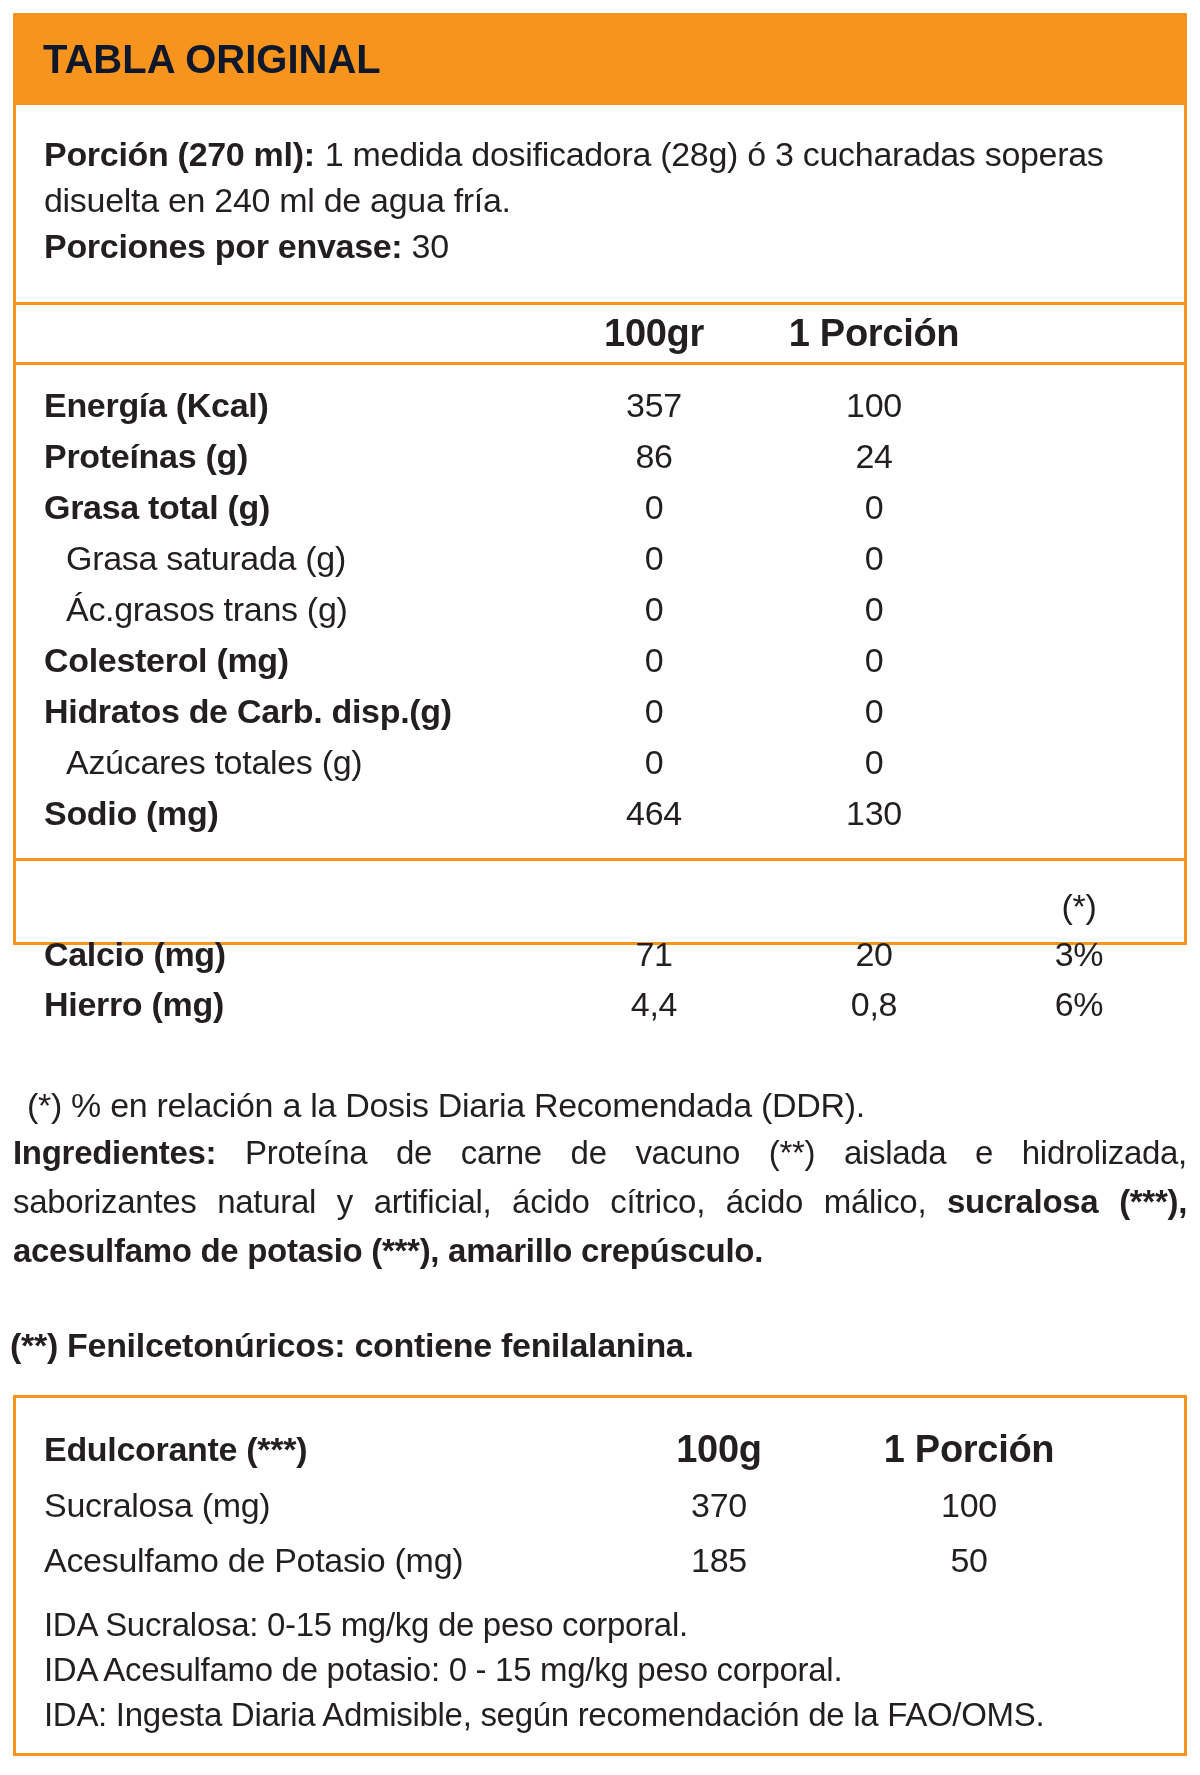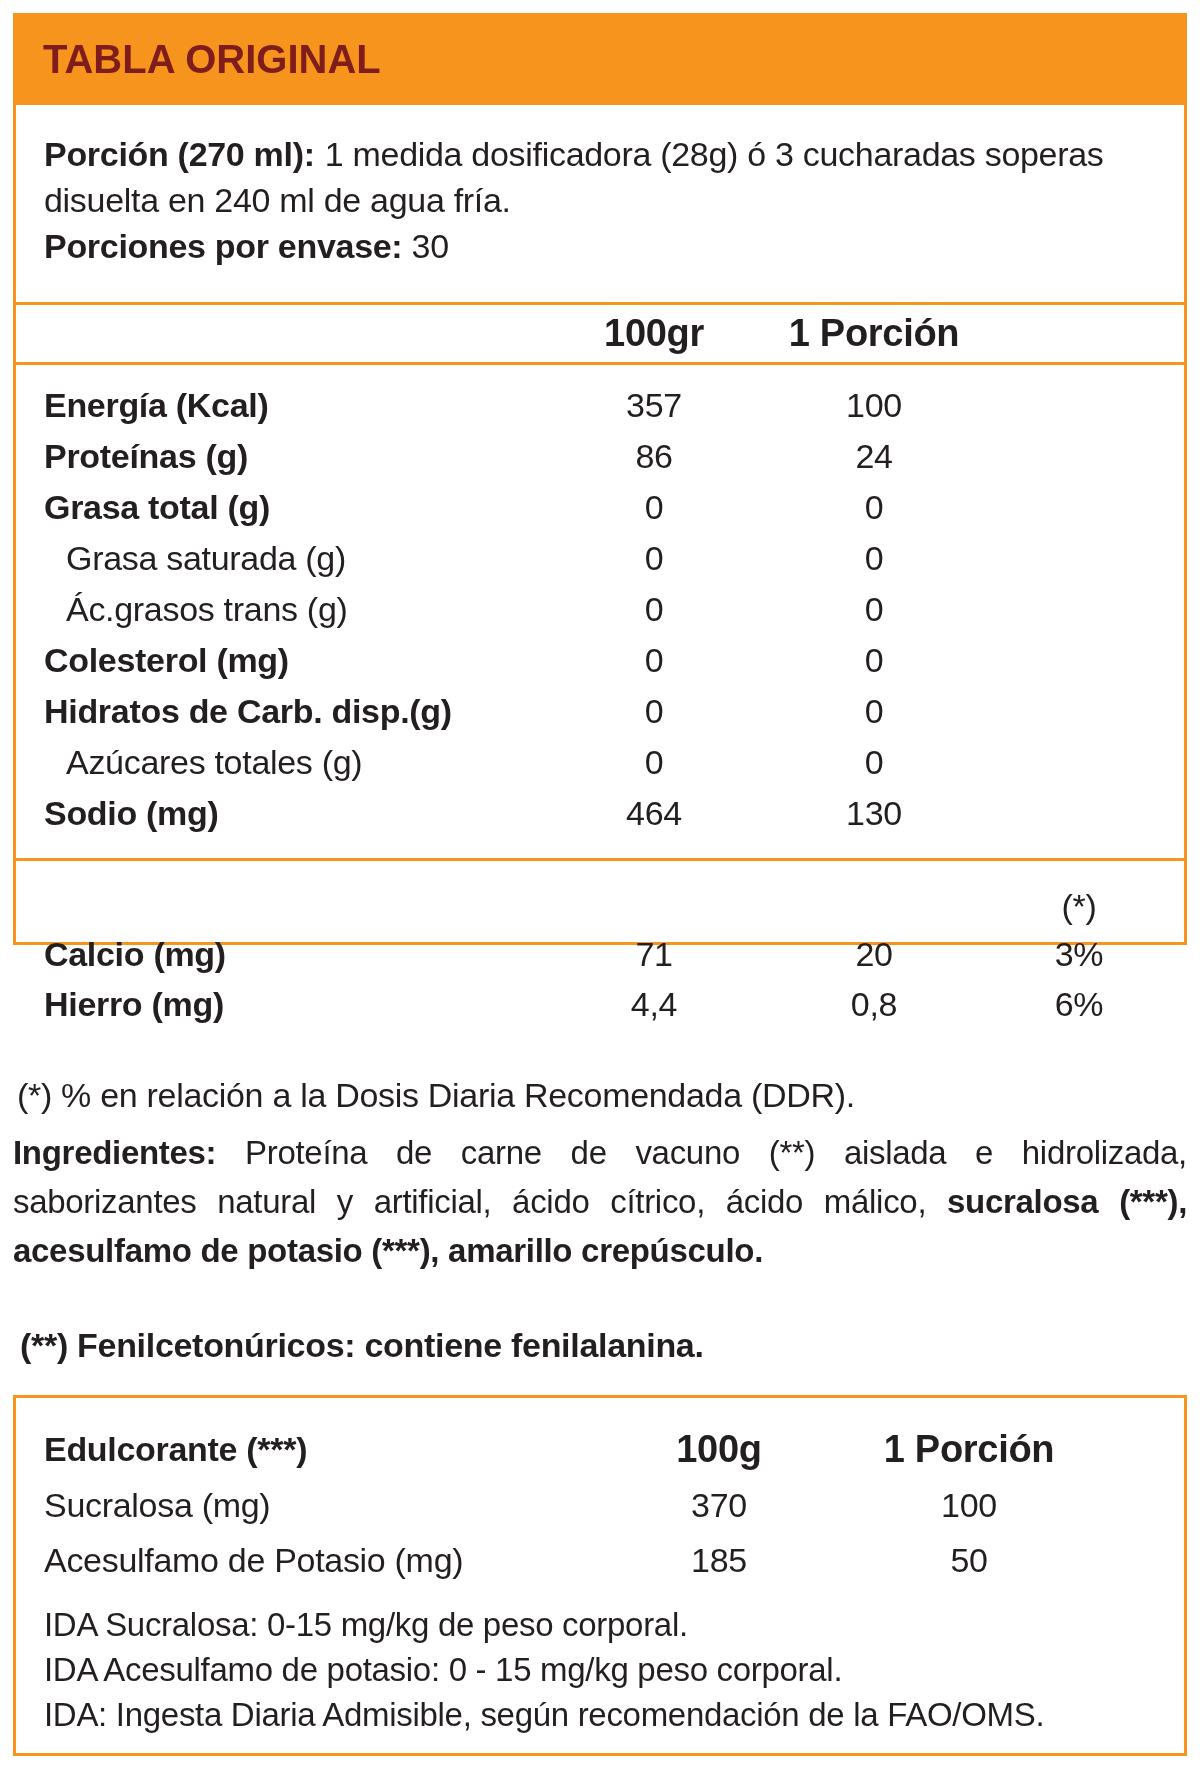--- a/index.html
+++ b/index.html
@@ -11,21 +11,21 @@
     letter-spacing:-0.3px;
     position:relative;
   }
   .band{
     position:absolute;left:13px;top:13px;width:1174px;height:92px;
     background:#F7941D;
     display:flex;align-items:center;
     padding-left:30px;box-sizing:border-box;
   }
   .band .title{
-    color:#7f1d1d;font-size:40px;font-weight:bold;letter-spacing:0px;
+    color:#0f172a;font-size:40px;font-weight:bold;letter-spacing:0px;
   }
   .table1{
     position:absolute;left:13px;top:105px;width:1174px;height:840px;
     border:3px solid #F7941D;border-top:none;
     box-sizing:border-box;
   }
   .secA{height:197px;box-sizing:border-box;padding:26px 30px 0 28px;}
   .secA p{margin:0;font-size:34px;line-height:46px;}
   .secA .blb{font-weight:bold;}
   .secA .sp{margin-right:10px;}
@@ -35,29 +35,29 @@
   .secD{box-sizing:border-box;border-top:3px solid #F7941D;padding-top:22px;}
   .row{display:grid;grid-template-columns:528px 220px 220px 190px 1fr;align-items:center;height:51px;}
   .secD .row{height:50px;}
   .starrow{display:grid;grid-template-columns:528px 220px 220px 190px 1fr;align-items:center;height:46px;}
   .hcell{font-size:38px;font-weight:bold;text-align:center;}
   .lbl{font-size:34px;font-weight:bold;padding-left:28px;}
   .lbl.indent{font-weight:normal;padding-left:50px;}
   .val{font-size:34px;text-align:center;font-weight:normal;}
   .footnote{
     position:absolute;left:13px;top:1069px;width:1174px;
-    font-size:34px;line-height:45px;margin:4px;
+    font-size:34px;line-height:45px;margin:14px;
   }
   .ingredients{
     position:absolute;left:13px;top:1128px;width:1174px;
     font-size:33px;line-height:49px;margin:0;text-align:justify;
   }
   .ingredients .blb{font-weight:bold;}
   .phenyl{
-    position:absolute;left:20px;top:1326px;width:1174px;
+    position:absolute;left:10px;top:1326px;width:1174px;
     font-size:34px;font-weight:bold;margin:0;
   }
   .table2{
     position:absolute;left:13px;top:1395px;width:1174px;height:361px;
     border:3px solid #F7941D;box-sizing:border-box;
     padding-top:22px;
   }
   .t2head{display:grid;grid-template-columns:593px 220px 280px 1fr;align-items:center;height:58px;}
   .t2row{display:grid;grid-template-columns:593px 220px 280px 1fr;align-items:center;height:55px;}
   .t2lbl{font-size:34px;font-weight:bold;padding-left:28px;}

